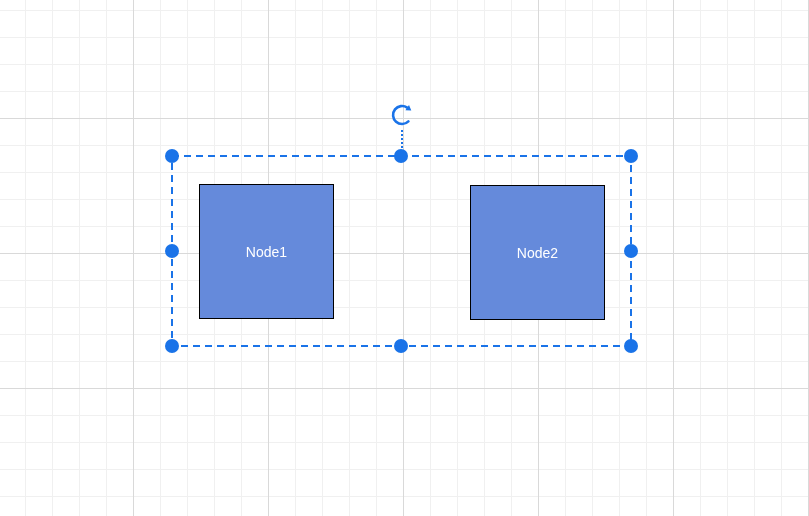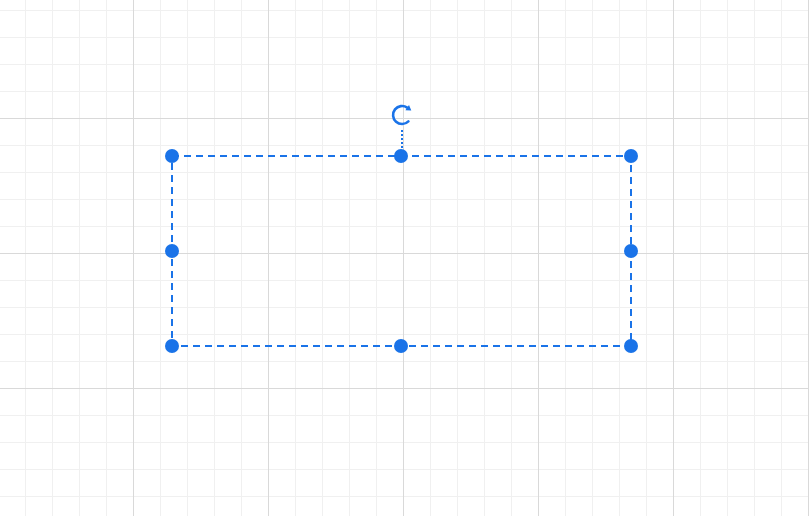--- a/index.html
+++ b/index.html
@@ -51,20 +51,26 @@
   .rotate-connector{
     position:absolute;left:400.5px;top:130px;height:18px;width:0;
     border-left:2px dotted #1a73e8;
   }
 </style>
 </head>
 <body>
 
 <div class="canvas">
 
+  <div class="node node1">
+    <span>Node1</span>
+  </div>
+  <div class="node node2">
+    <span>Node2</span>
+  </div>
 
   <svg class="selection-outline" width="463" height="194" viewBox="0 0 463 194" aria-hidden="true">
     <rect x="2" y="2" width="459" height="190" fill="none" stroke="#1a73e8" stroke-width="2" stroke-dasharray="7 5"></rect>
   </svg>
 
   <svg class="rotate-handle" viewBox="0 0 28 28">
     <path d="M 20.4 20.4 A 9 9 0 1 1 19.2 6.6" fill="none" stroke="#1a73e8" stroke-width="2.6" stroke-linecap="round"></path>
     <path d="M 23.3 9.5 L 17.4 9.2 L 21.0 4.0 Z" fill="#1a73e8"></path>
   </svg>
   <div class="rotate-connector"></div>

